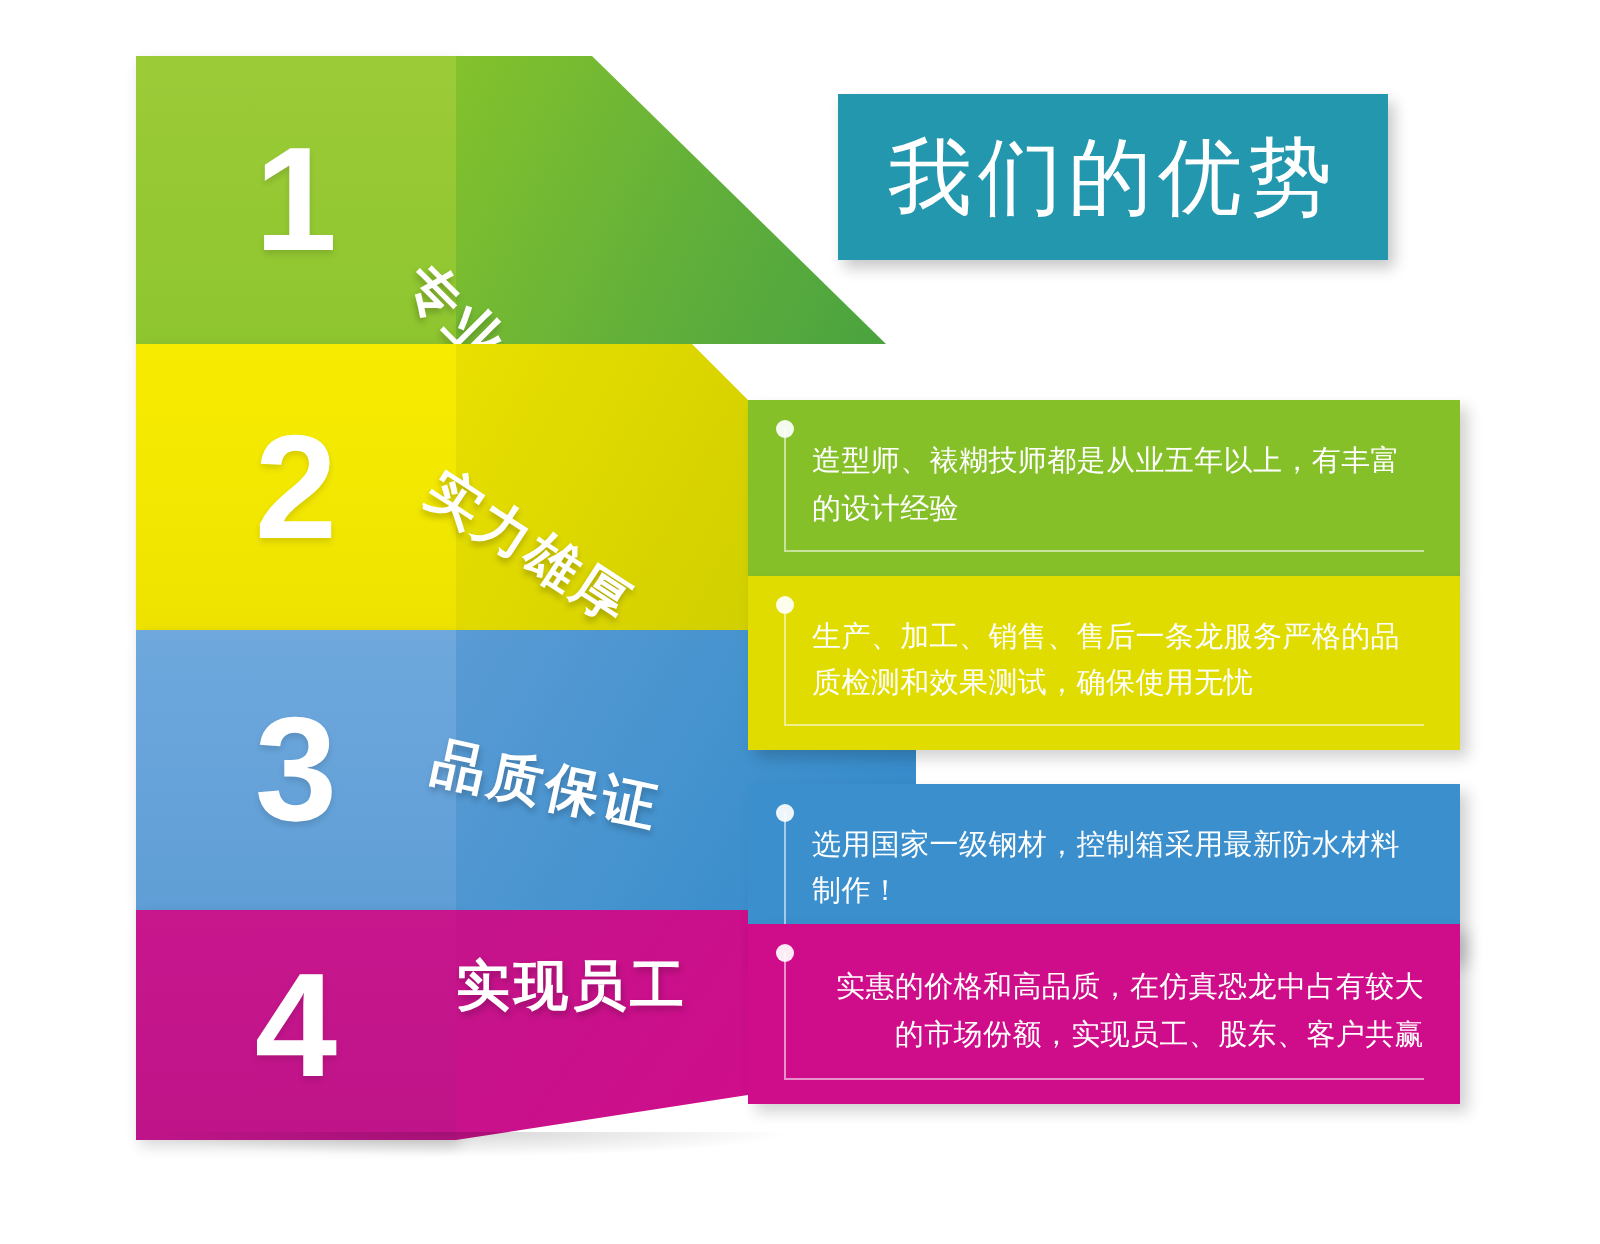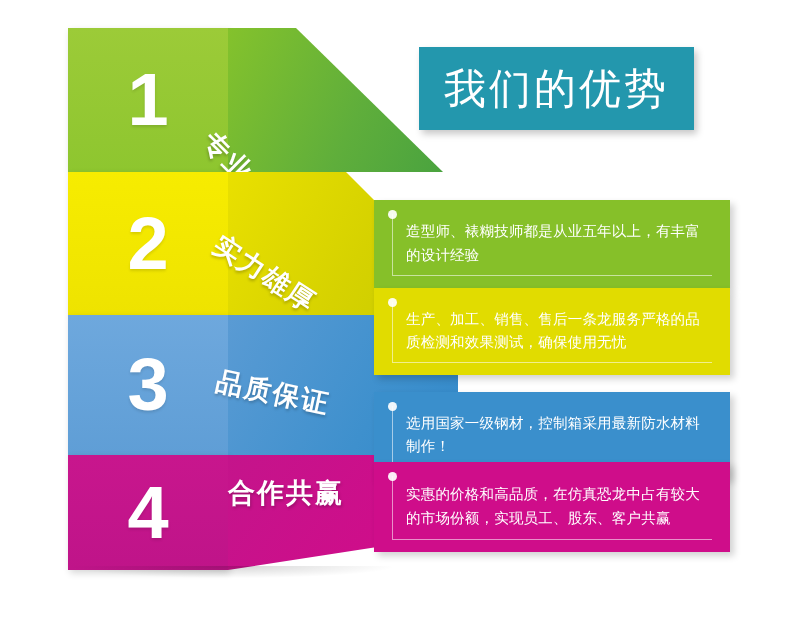--- a/index.html
+++ b/index.html
@@ -56,21 +56,21 @@
     transform: translateY(-50%);
     color: #ffffff;
     font-size: 14.5px;
     line-height: 1.65;
     font-weight: 400;
     letter-spacing: 0.2px;
   }
   #panel-1 { top: 200px; height: 88px; background: #86c029; }
   #panel-2 { top: 288px; height: 87px; background: #e1dc00; }
   #panel-3 { top: 392px; height: 87px; background: #3a8fcc; }
-  #panel-4 { top: 462px; height: 90px; background: #cf0d8a; }
+  #panel-4 { top: 462px; height: 90px; background: #cf0d8a; text-align: right; }
 
   
   .block { position: absolute; }
   .block .face {
     position: absolute;
     left: 0; top: 0;
     width: 160px; height: 100%;
     display: flex; align-items: center; justify-content: center;
   }
   .block .num {
@@ -167,21 +167,21 @@
     </div>
     <div class="wedge"></div>
     <span class="label">品质保证</span>
   </div>
 
   <div class="block" id="block-4">
     <div class="face">
       <span class="num">4</span>
     </div>
     <div class="wedge"></div>
-    <span class="label">合作共赢</span>
+    <span class="label">实现员工</span>
   </div>
 
   <div class="floor-shadow"></div>
 
   <div class="panel" id="panel-1">
     <span class="dot"></span>
     <span class="frame"></span>
     <span class="ptext">造型师、裱糊技师都是从业五年以上，有丰富的设计经验</span>
   </div>
 

